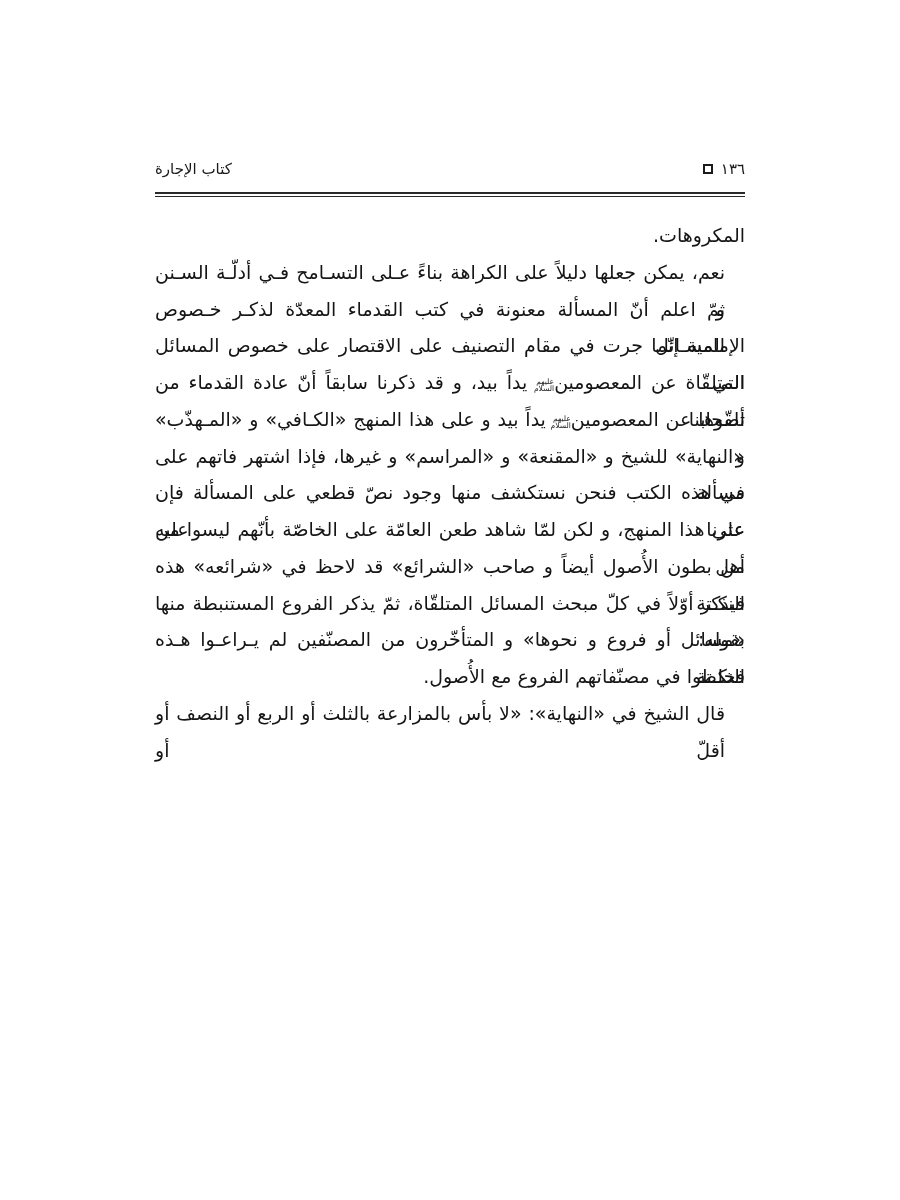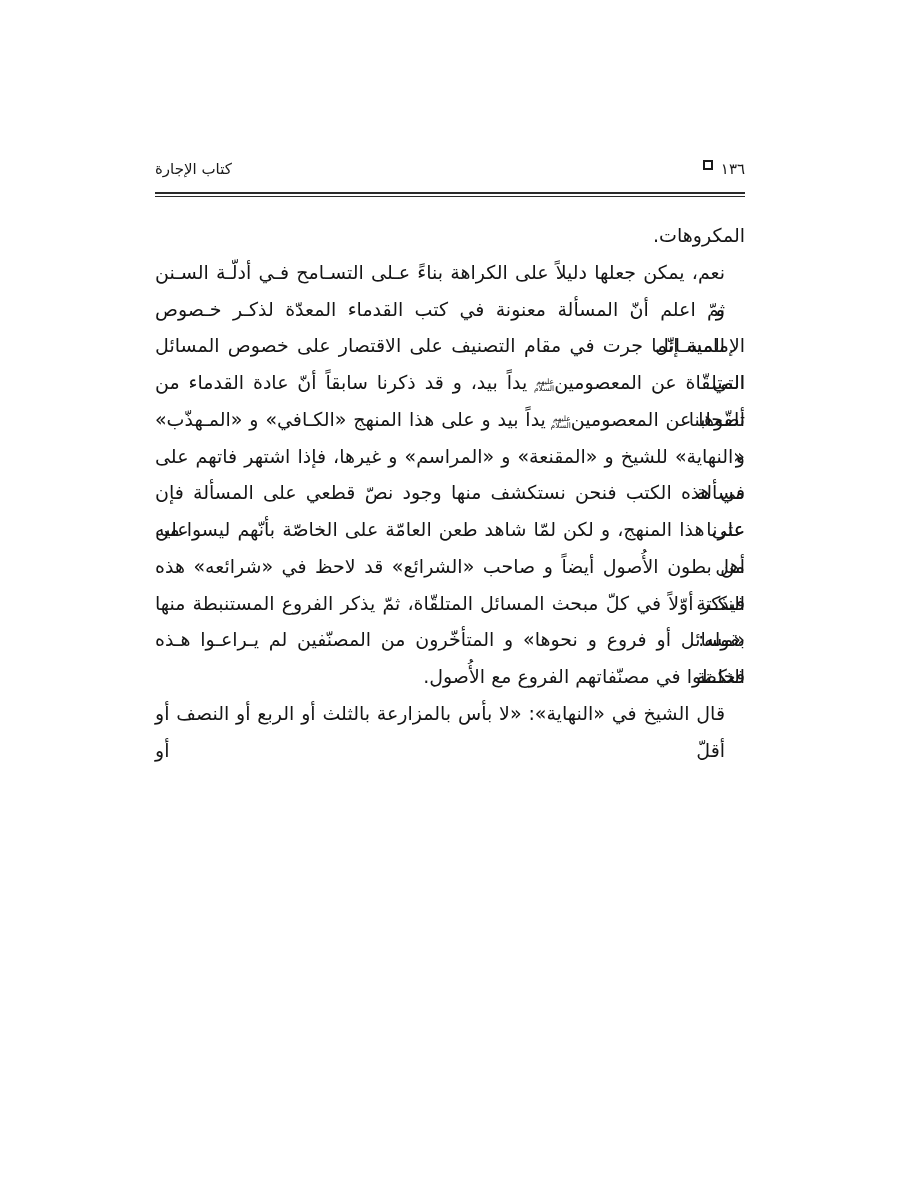--- a/index.html
+++ b/index.html
@@ -20,21 +20,21 @@
     right: 155px;
     width: 590px;
     display: flex;
     justify-content: space-between;
     align-items: flex-end;
     font-size: 15px;
     color: #1a1a1a;
   }
   .header-right {
     display: flex;
-    align-items: flex-start;
+    align-items: center;
   }
   .pageno { letter-spacing: 1px; }
   .sq {
     display: inline-block;
     width: 10px;
     height: 10px;
     border: 2px solid #1a1a1a;
     margin-right: 8px; 
     vertical-align: middle;
   }

